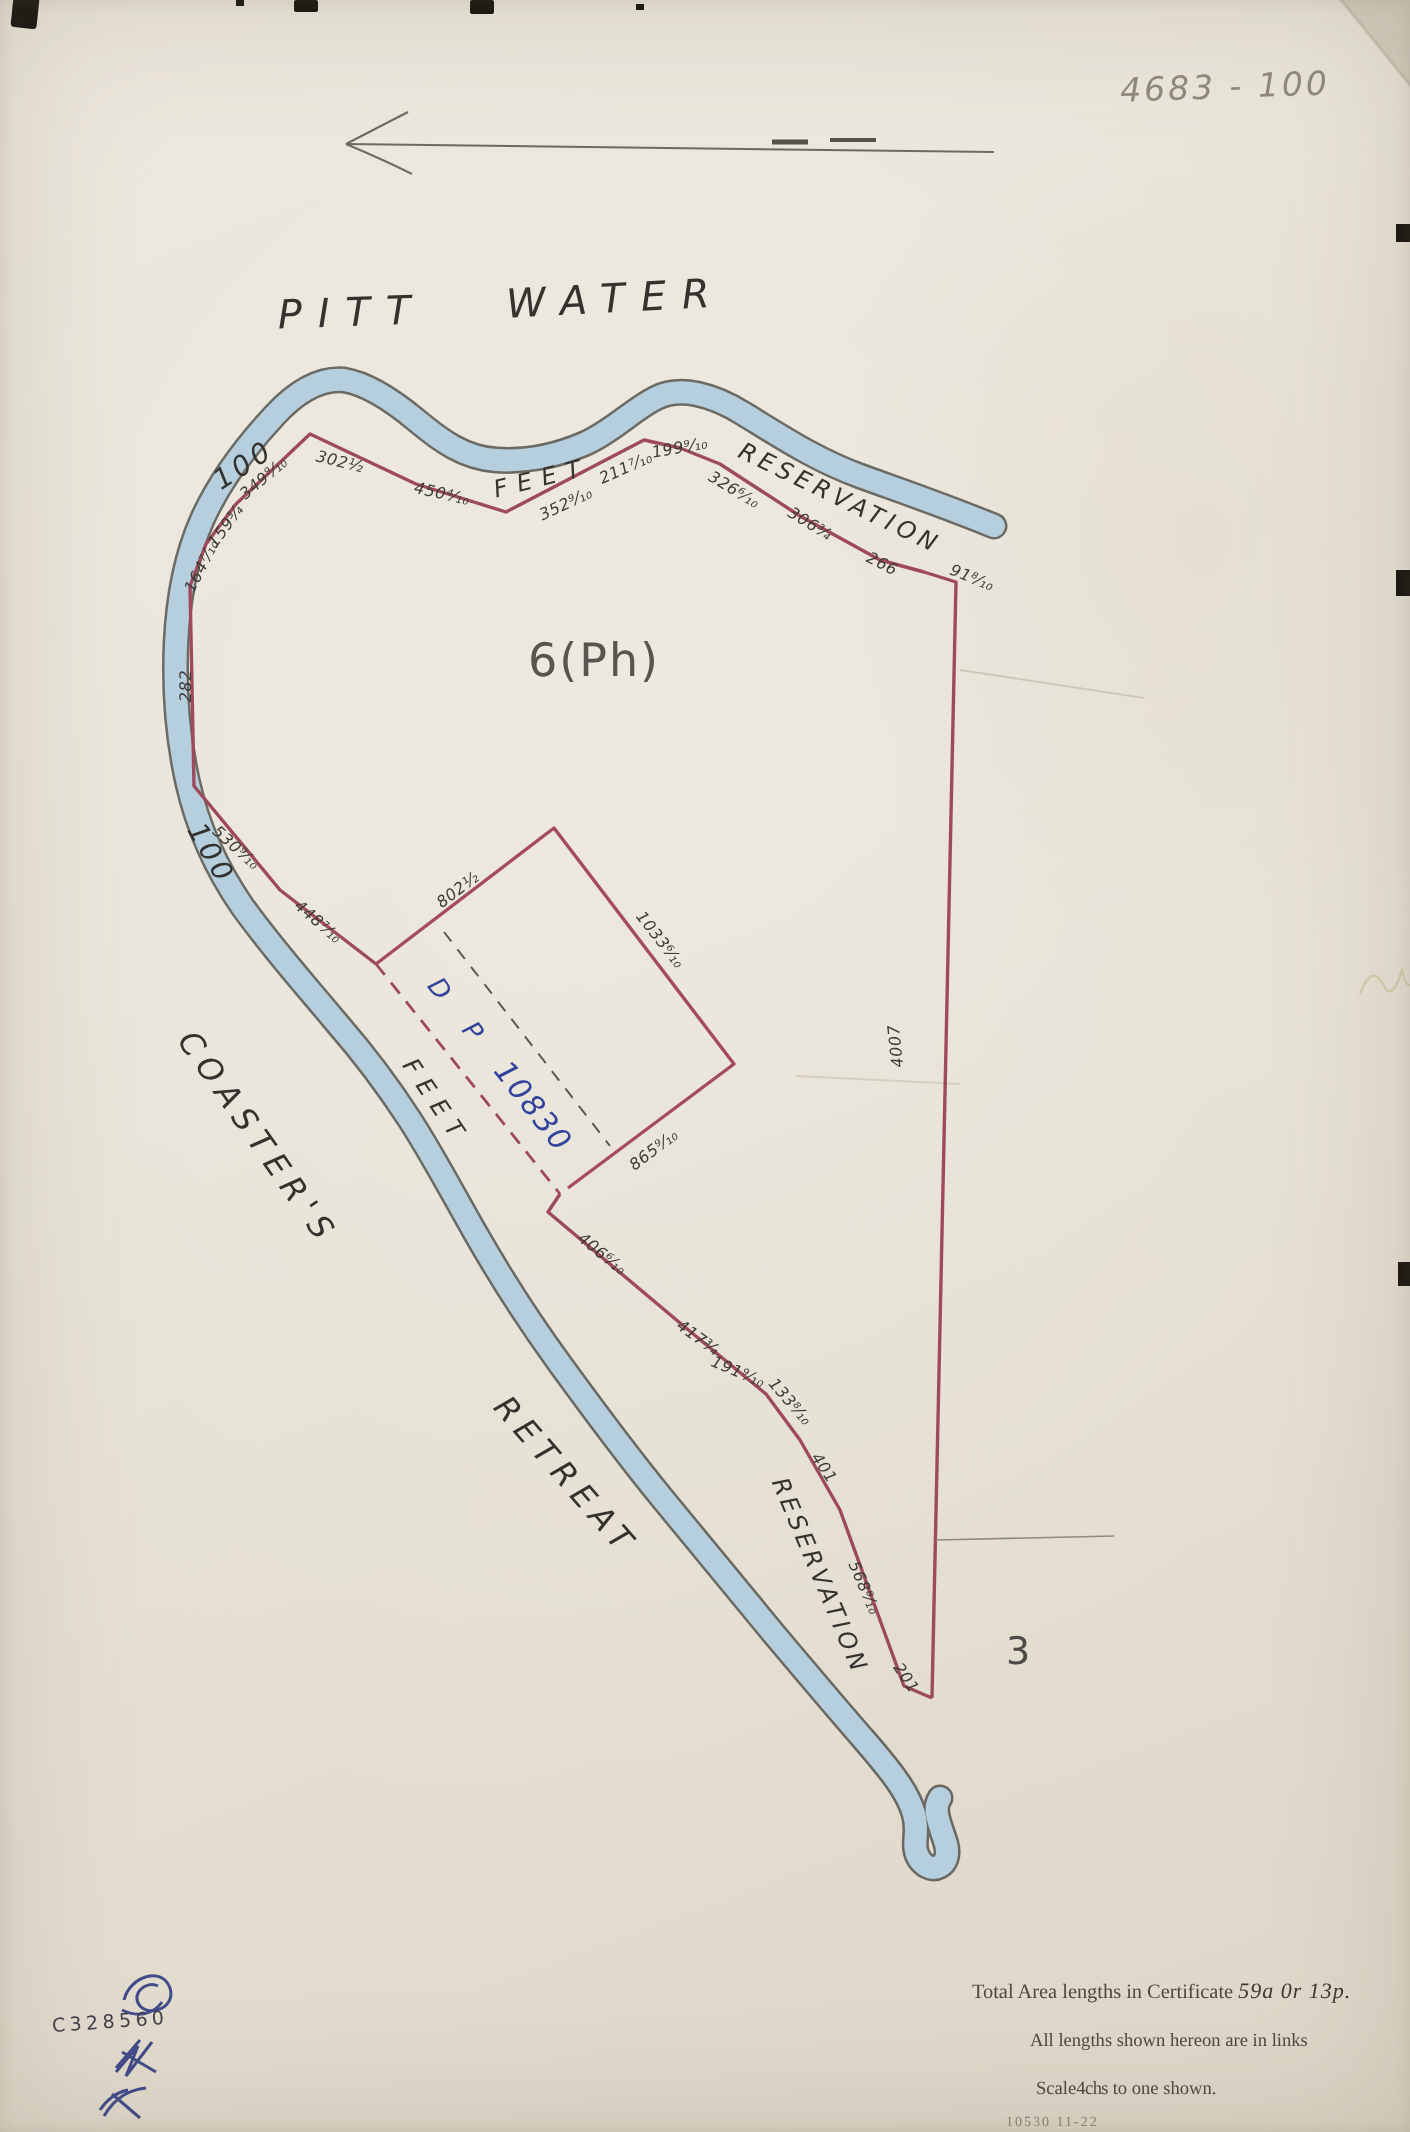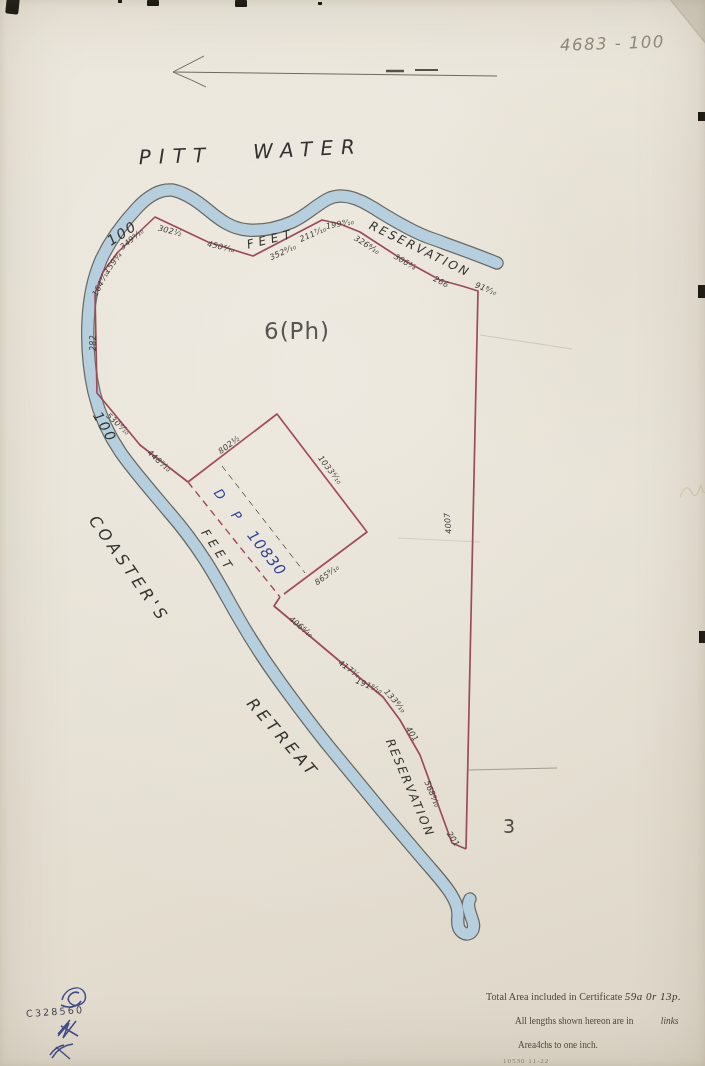--- a/index.html
+++ b/index.html
@@ -39,21 +39,21 @@
   .dp .n{font-size:15px;letter-spacing:1px;}
   .refnum{
     position:absolute;left:560px;top:34px;
     font:italic 16.5px "DejaVu Sans",sans-serif;
     color:#8f8a7b;letter-spacing:1.5px;transform:rotate(-2deg);
   }
   .notes{position:absolute;color:#4f483c;font-family:"Liberation Serif","DejaVu Serif",serif;}
   .n1{left:486px;top:990px;font-size:10.2px;}
   .n1 .hand{font-style:italic;font-size:11px;color:#3e382d;letter-spacing:.5px;}
   .n2{left:515px;top:1016px;font-size:9.3px;}
-  .n2 .hand{font-style:italic;margin-left:25px;}
+  .n2 .hand{}
   .n3{left:518px;top:1040px;font-size:9.3px;}
   .n3 .hand{letter-spacing:-.3px;}
   .ncode{left:503px;top:1057px;font-size:7px;color:#8a8476;letter-spacing:1px;}
   .stamp{
     position:absolute;left:26px;top:1006px;
     font:500 9.5px "DejaVu Sans",sans-serif;
     color:#43404e;letter-spacing:2.2px;transform:rotate(-4deg);
   }
   .corner-cut{
     position:absolute;right:0;top:0;width:62px;height:58px;pointer-events:none;
@@ -176,28 +176,28 @@
   <div class="m" style="left:448px;top:523px;--r:-96deg">4007</div>
   <div class="m" style="left:301px;top:627px;--r:39deg">406⁶⁄₁₀</div>
   <div class="m" style="left:349px;top:669px;--r:36deg">417¾</div>
   <div class="m" style="left:369px;top:686px;--r:23deg">191⁹⁄₁₀</div>
   <div class="m" style="left:395px;top:701px;--r:49deg">133⁸⁄₁₀</div>
   <div class="m" style="left:412px;top:734px;--r:56deg">401</div>
   <div class="m" style="left:432px;top:794px;--r:67deg">568⁸⁄₁₀</div>
   <div class="m" style="left:453px;top:839px;--r:56deg">201</div>
 
   <div class="notes n1">
-    <span>Total Area included in Certificate</span>
+    <span>Total Area lengths in Certificate</span>
     <span class="hand">59a 0r 13p.</span>
   </div>
   <div class="notes n2">
     <span>All lengths shown hereon are in</span>
     <span class="hand">links</span>
   </div>
   <div class="notes n3">
-    <span>Area</span><span class="hand">4chs</span>
-    <span>to one inch.</span>
+    <span>Scale</span><span class="hand">4chs</span>
+    <span>to one shown.</span>
   </div>
   <div class="notes ncode">10530   11-22</div>
 
   <div class="stamp">C328560</div>
 
 </div>
 
 </body></html>

